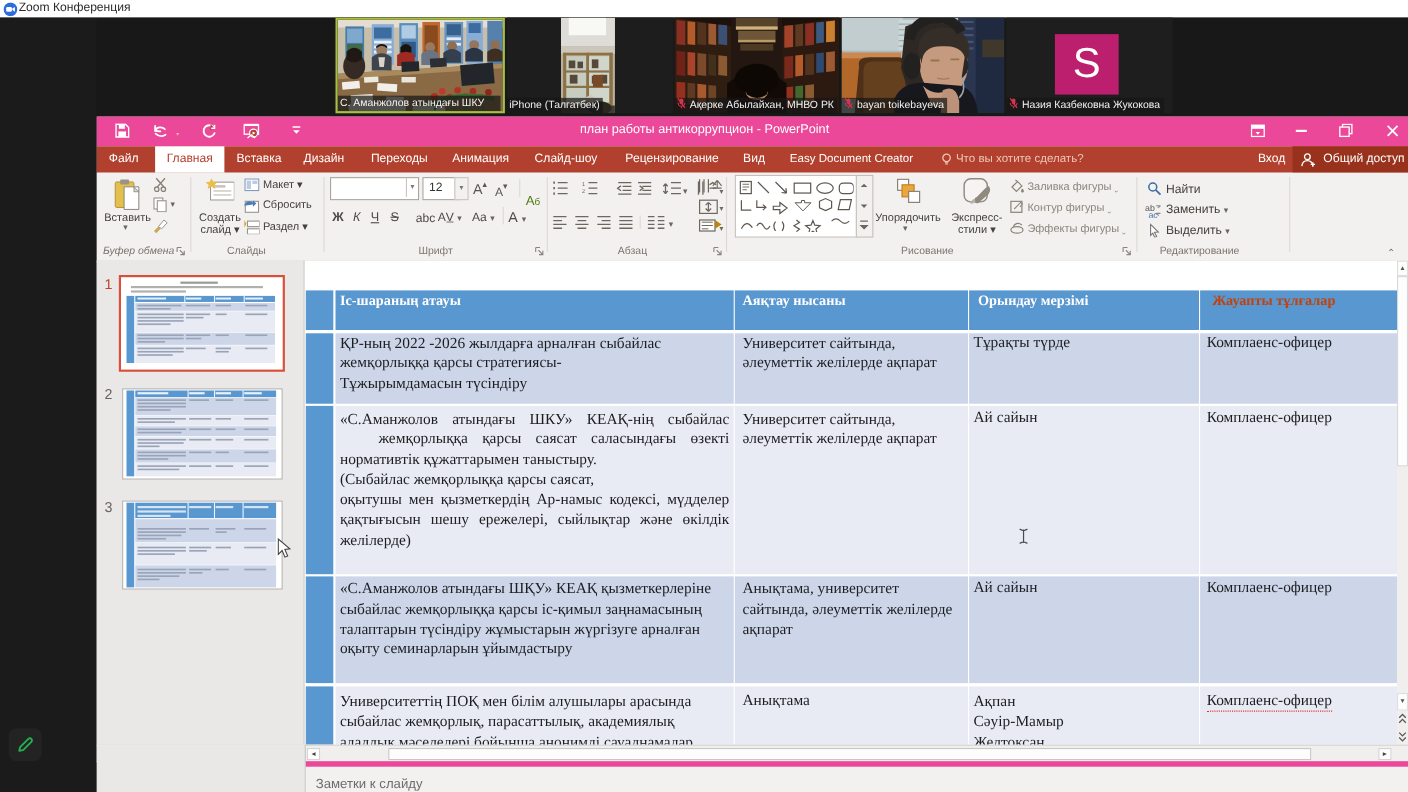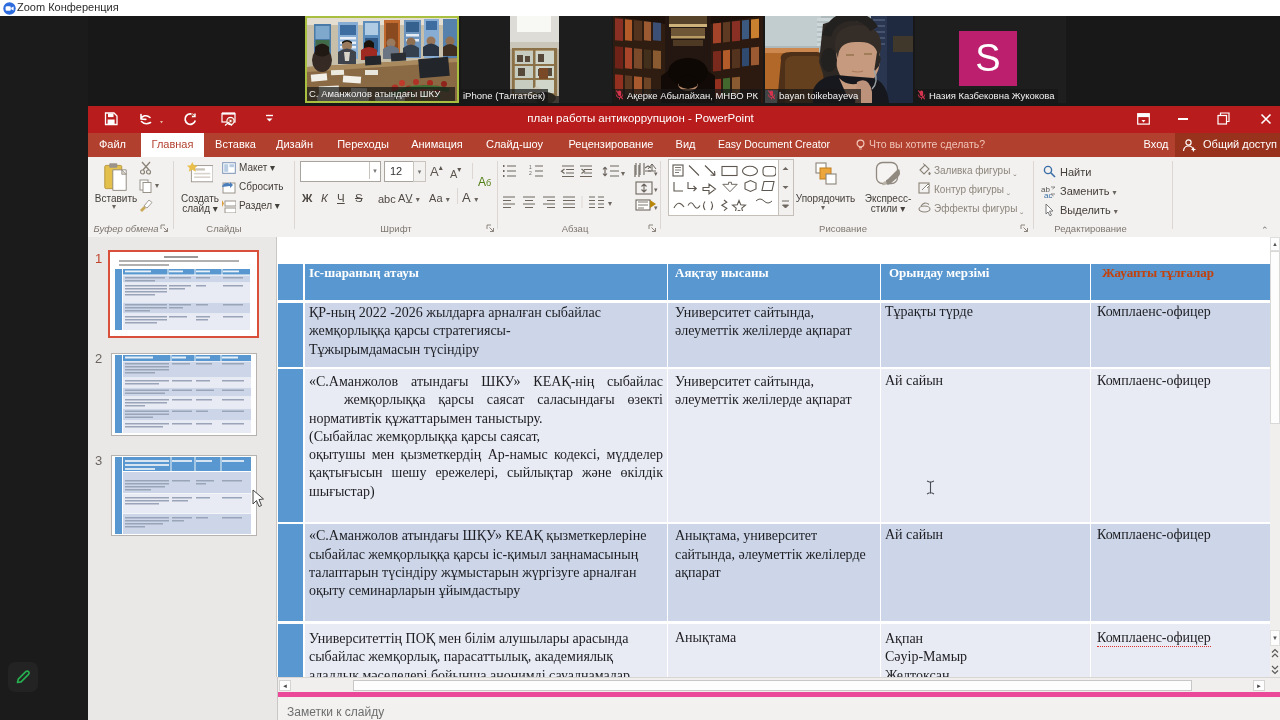--- a/index.html
+++ b/index.html
@@ -9,21 +9,21 @@
   
   #zoombar{left:0;top:0;width:1280px;height:16px;background:#ffffff;}
   #zoombar .txt{left:17px;top:1px;font-size:11px;color:#2b2b2b;}
   
   .tile{top:16px;height:87px;overflow:hidden;background:#1e1e1e;}
   .vlabel{position:absolute;left:0;bottom:0;background:rgba(22,22,22,0.72);color:#f2f2f2;
      font-size:9.5px;line-height:14px;height:14px;padding:0 3px 0 2px;white-space:nowrap;overflow:hidden;}
   .mic{display:inline-block;width:9px;height:10px;vertical-align:-1px;margin-right:3px;}
   
   #ppt{left:88px;top:106px;width:1192px;height:614px;background:#f3f1f0;}
-  #titlebar{left:0;top:0;width:1192px;height:27px;background:#b91c1c;}
+  #titlebar{left:0;top:0;width:1192px;height:27px;background:#ec4899;}
   #tabrow{left:0;top:27px;width:1192px;height:24px;background:#b2402e;}
   .tab{position:absolute;top:0;height:24px;line-height:23px;color:#fff;font-size:11px;text-align:center;}
   #ribbon{left:0;top:51px;width:1192px;height:80px;background:#f3f1f0;border-bottom:1px solid #d2cdc8;}
   .gsep{position:absolute;top:4px;width:1px;height:68px;background:#dcd7d2;}
   .glabel{position:absolute;top:66px;font-size:9.5px;color:#7c756e;text-align:center;}
   .ricon{position:absolute;}
   .rtext{position:absolute;font-size:10px;color:#44403b;white-space:nowrap;}
   
   #mainarea{left:0;top:131px;width:1192px;height:440px;background:#eae8e6;}
   #panel{left:0;top:0;width:188px;height:440px;background:#eae8e6;border-right:1px solid #c9c6c3;}
@@ -764,21 +764,21 @@
         <div class="abs serif" style="left:825px;top:28px;font-size:13px;font-weight:bold;color:#c2410c;">Жауапты тұлғалар</div>
 
         <div class="abs serif" style="left:32px;top:67px;width:355px;font-size:14px;line-height:18.3px;color:#1d1d22;">ҚР-ның 2022 -2026 жылдарға арналған сыбайлас<br>жемқорлыққа қарсы стратегиясы-<br>Тұжырымдамасын түсіндіру</div>
         <div class="abs serif" style="left:32px;top:136px;width:354px;font-size:14px;line-height:18.3px;color:#1d1d22;">
           <div style="text-align:justify;text-align-last:justify;">«С.Аманжолов атындағы ШКУ» КЕАҚ-нің сыбайлас</div>
           <div style="text-align:justify;text-align-last:justify;margin-left:35px;">жемқорлыққа қарсы саясат саласындағы өзекті</div>
           <div>нормативтік құжаттарымен таныстыру.</div>
           <div>(Сыбайлас жемқорлыққа қарсы саясат,</div>
           <div style="text-align:justify;text-align-last:justify;">оқытушы мен қызметкердің Ар-намыс кодексі, мүдделер</div>
           <div style="text-align:justify;text-align-last:justify;">қақтығысын шешу ережелері, сыйлықтар және өкілдік</div>
-          <div>шығыстар)</div>
+          <div>желілерде)</div>
         </div>
         <div class="abs serif" style="left:32px;top:290.4px;width:360px;font-size:14px;line-height:18.3px;color:#1d1d22;">«С.Аманжолов атындағы ШҚУ» КЕАҚ қызметкерлеріне<br>сыбайлас жемқорлыққа қарсы іс-қимыл заңнамасының<br>талаптарын түсіндіру жұмыстарын жүргізуге арналған<br>оқыту семинарларын ұйымдастыру</div>
         <div class="abs serif" style="left:32px;top:393px;width:360px;font-size:14px;line-height:18.3px;color:#1d1d22;">Университеттің ПОҚ мен білім алушылары арасында<br>сыбайлас жемқорлық, парасаттылық, академиялық<br>адалдық мәселелері бойынша анонимді сауалнамалар</div>
 
         <div class="abs serif" style="left:398px;top:67px;width:205px;font-size:14px;line-height:18.3px;color:#1d1d22;">Университет сайтында,<br>әлеуметтік желілерде ақпарат</div>
         <div class="abs serif" style="left:398px;top:136px;width:205px;font-size:14px;line-height:18.3px;color:#1d1d22;">Университет сайтында,<br>әлеуметтік желілерде ақпарат</div>
         <div class="abs serif" style="left:398px;top:290.4px;width:205px;font-size:14px;line-height:18.3px;color:#1d1d22;">Анықтама, университет<br>сайтында, әлеуметтік желілерде<br>ақпарат</div>
         <div class="abs serif" style="left:398px;top:393px;width:205px;font-size:14px;color:#1d1d22;">Анықтама</div>
 
         <div class="abs serif" style="left:608px;top:67px;width:195px;font-size:14px;color:#1d1d22;">Тұрақты түрде</div>

